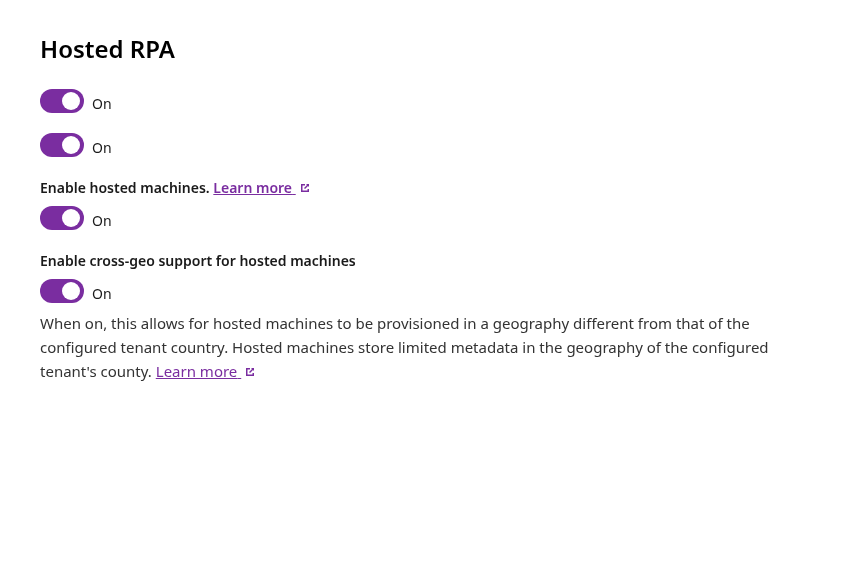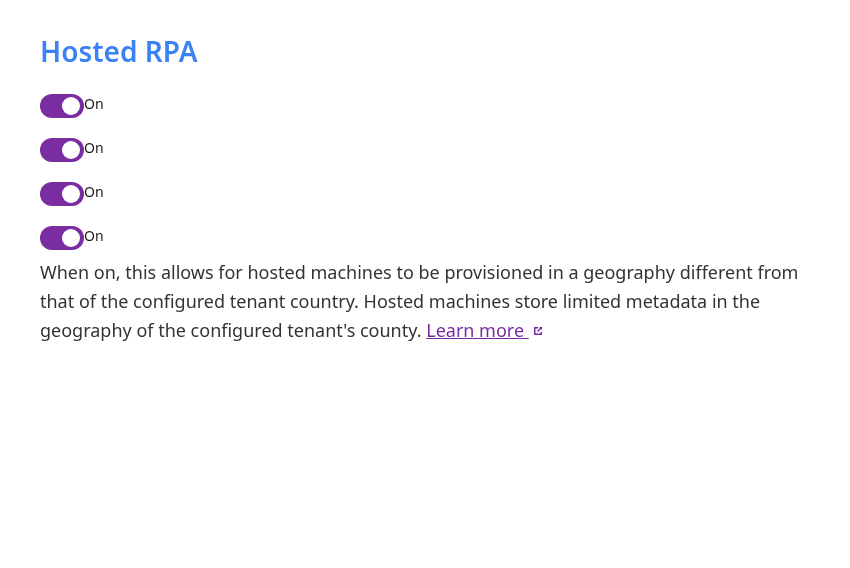--- a/index.html
+++ b/index.html
@@ -11,23 +11,23 @@
     body {
       background: #ffffff;
       font-family: 'Segoe UI', system-ui, -apple-system, sans-serif;
       color: #1a1a1a;
       width: 850px;
       min-height: 568px;
       padding: 32px 40px;
     }
 
     .page-title {
-      font-size: 28px;
+      font-size: 24px;
       font-weight: 600;
-      color: #3b82f6;
+      color: #000000;
       margin-bottom: 24px;
     }
 
     .setting-block {
       margin-bottom: 20px;
     }
 
     .setting-label {
       font-size: 14px;
       font-weight: 600;
@@ -47,21 +47,22 @@
       width: 12px;
       height: 12px;
       margin-left: 3px;
       vertical-align: middle;
       position: relative;
       top: -1px;
     }
 
     .toggle-row {
       display: flex;
-      align-items: flex-start;
+      align-items: flex-end;
+      gap: 8px;
       margin-bottom: 4px;
     }
 
     .toggle {
       position: relative;
       width: 44px;
       height: 24px;
       background: #7a2da0;
       border-radius: 12px;
       cursor: pointer;
@@ -80,21 +81,21 @@
       transition: all 0.2s;
     }
 
     .toggle-label {
       font-size: 14px;
       color: #1a1a1a;
       font-weight: 400;
     }
 
     .description-text {
-      font-size: 18px;
+      font-size: 15px;
       color: #333333;
       line-height: 1.6;
       margin-top: 8px;
       max-width: 780px;
     }
 
     .description-text a {
       color: #7a2da0;
       text-decoration: underline;
     }
@@ -112,27 +113,40 @@
 </div>
 
 <div class="setting-block">
   <div class="toggle-row">
     <div class="toggle"></div>
     <span class="toggle-label">On</span>
   </div>
 </div>
 
 <div class="setting-block">
+  <div class="setting-label">
+    <span>Enable hosted machines.</span>
+    <a href="#">
+      <span>Learn more</span>
+    </a>
+    <svg class="external-icon" viewBox="0 0 12 12" fill="none" xmlns="http://www.w3.org/2000/svg">
+      <path d="M2 2h4v1.5H3.5v5h5V7H10v3H2V2z" fill="#7a2da0"></path>
+      <path d="M7 2h3v3l-1-1-3 3-1-1 3-3-1-1z" fill="#7a2da0"></path>
+    </svg>
+  </div>
   <div class="toggle-row">
     <div class="toggle"></div>
     <span class="toggle-label">On</span>
   </div>
 </div>
 
 <div class="setting-block">
+  <div class="setting-label">
+    <span>Enable cross-geo support for hosted machines</span>
+  </div>
   <div class="toggle-row">
     <div class="toggle"></div>
     <span class="toggle-label">On</span>
   </div>
   <p class="description-text">
     <span>When on, this allows for hosted machines to be provisioned in a geography different from that of the configured tenant country. Hosted machines store limited metadata in the geography of the configured tenant's county.</span>
     <a href="#">
       <span>Learn more</span>
     </a>
     <svg class="external-icon" viewBox="0 0 12 12" fill="none" xmlns="http://www.w3.org/2000/svg">

